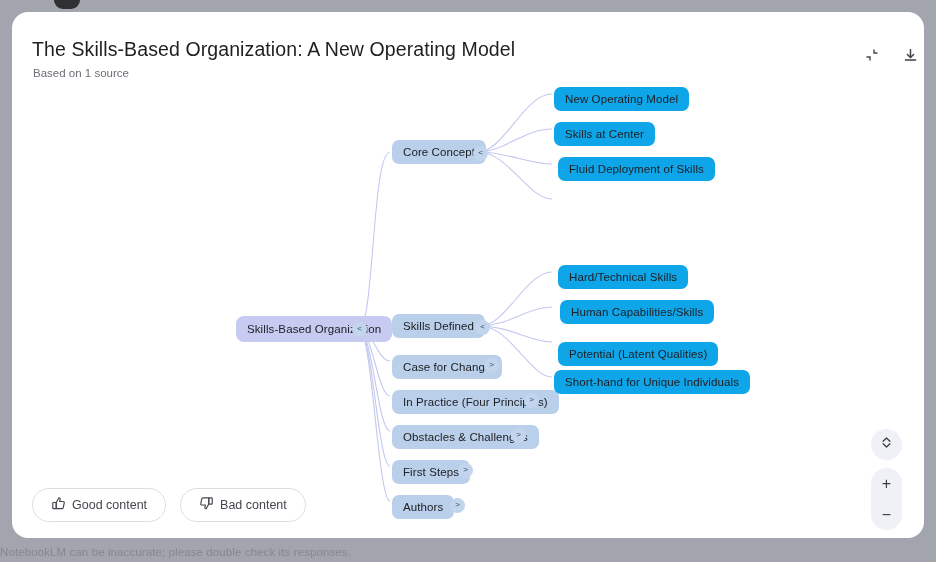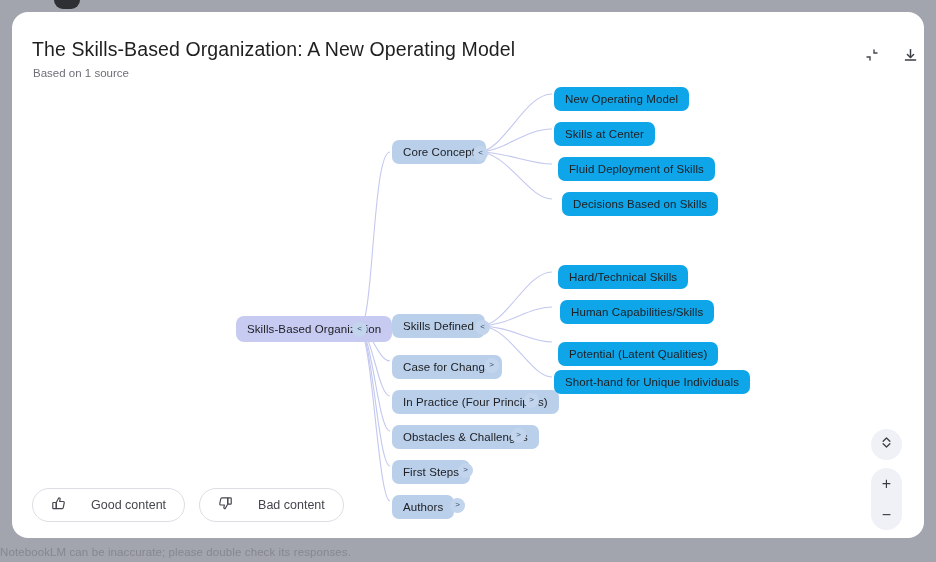--- a/index.html
+++ b/index.html
@@ -153,21 +153,21 @@
   .feedback {
     position: absolute;
     left: 20px;
     bottom: 16px;
     display: flex;
     gap: 14px;
   }
   .fb-btn {
     display: flex;
     align-items: center;
-    gap: 25px;
+    gap: 6px;
     height: 34px;
     padding: 0 18px;
     border: 1px solid #dcdee3;
     border-radius: 17px;
     background: #fff;
     font-size: 12.5px;
     color: #44464d;
     cursor: pointer;
     box-sizing: border-box;
   }
@@ -323,23 +323,20 @@
 
       <div class="node leaf" style="left:542px; top:75px;">
         <span>New Operating Model</span>
       </div>
       <div class="node leaf" style="left:542px; top:110px;">
         <span>Skills at Center</span>
       </div>
       <div class="node leaf" style="left:546px; top:145px;">
         <span>Fluid Deployment of Skills</span>
       </div>
-      <div class="node leaf" style="left:550px; top:180px;">
-        <span>Decisions Based on Skills</span>
-      </div>
 
       <div class="node leaf" style="left:546px; top:253px;align-items:center;">
         <span>Hard/Technical Skills</span>
       </div>
       <div class="node leaf" style="left:548px; top:288px;">
         <span>Human Capabilities/Skills</span>
       </div>
       <div class="node leaf" style="left:546px; top:330px;">
         <span>Potential (Latent Qualities)</span>
       </div>

